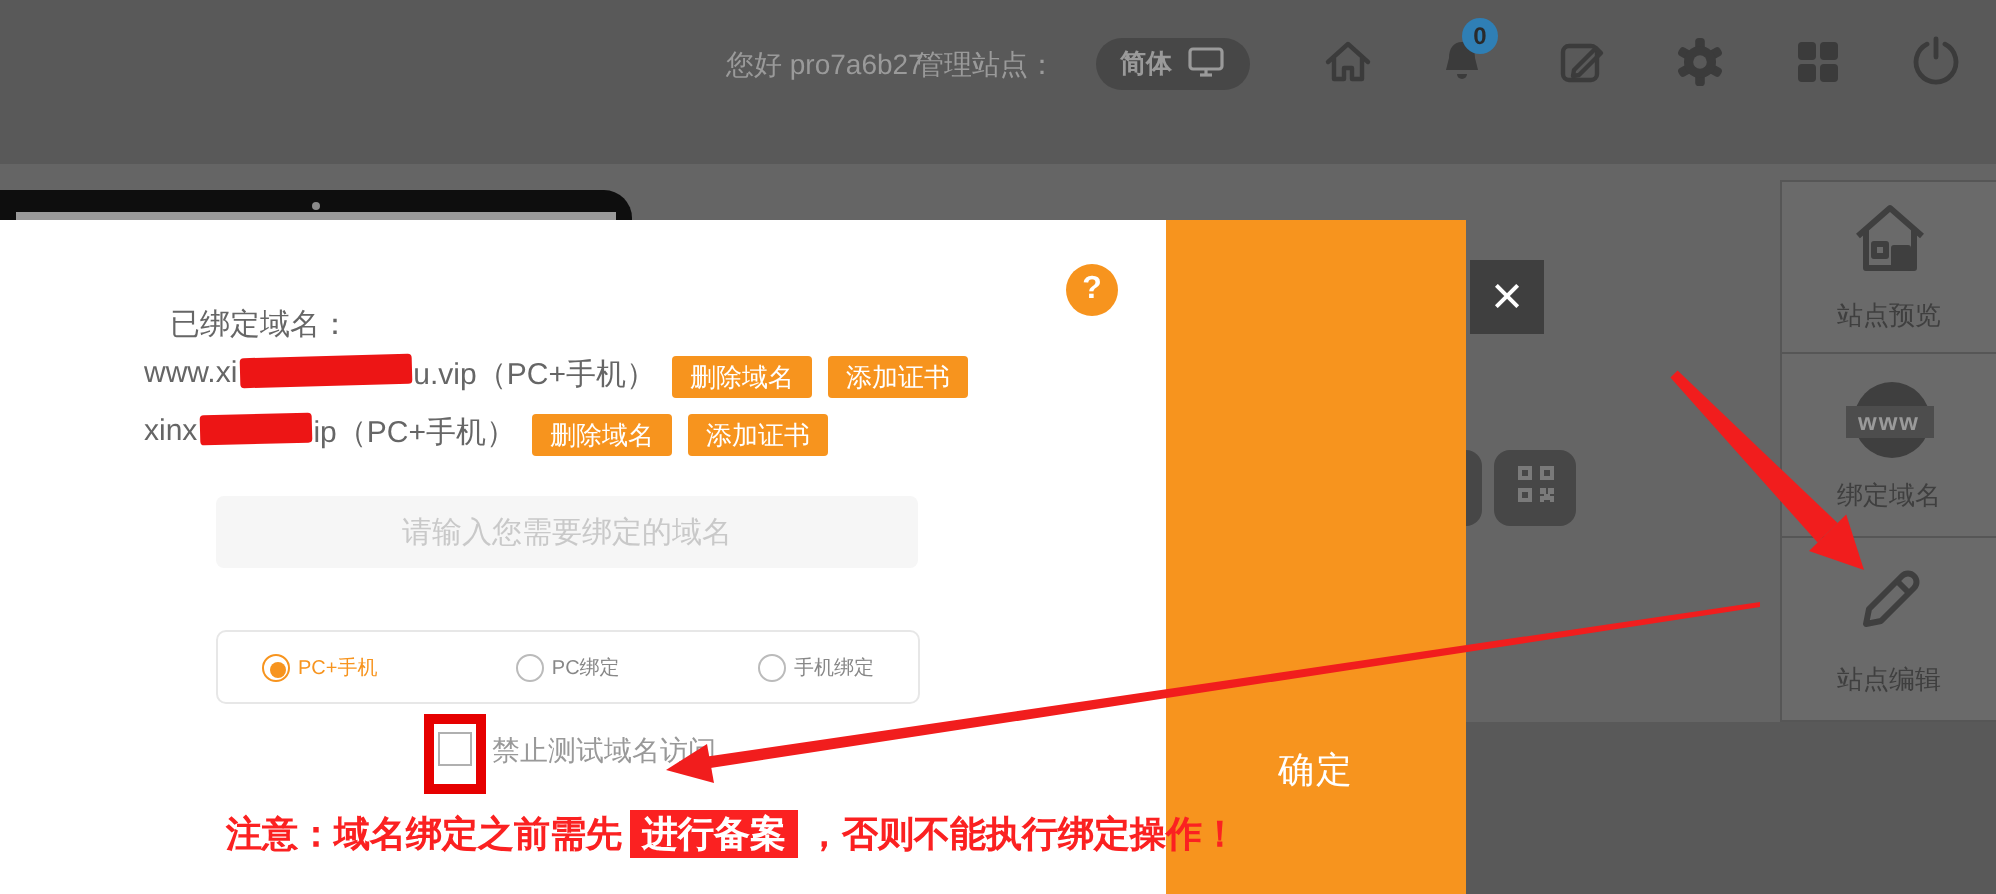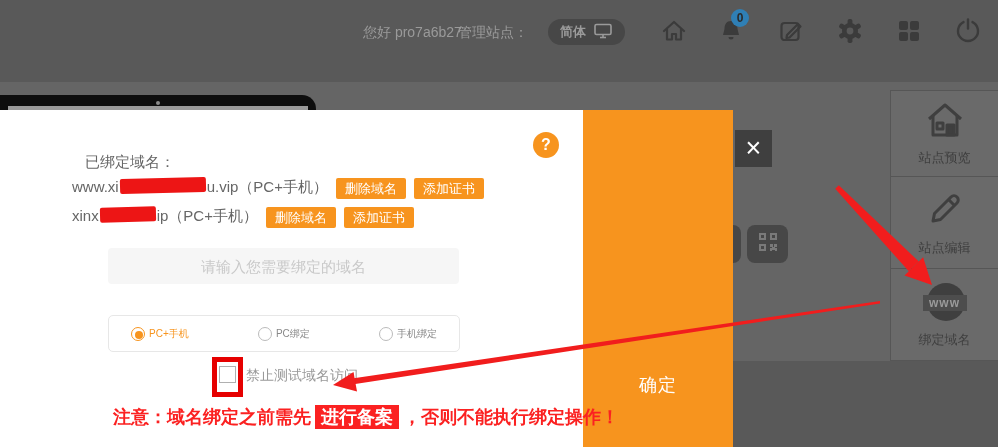--- a/index.html
+++ b/index.html
@@ -188,36 +188,36 @@
           <path d="M4 18 L20 4 L36 18"></path>
               <path d="M8 15 V34 H32 V15"></path>
               <rect x="22" y="24" width="7" height="10" fill="#3f3f3f"></rect>
               <rect x="12" y="22" width="6" height="6"></rect>
             </g>
           </svg>
       </span>
       <span class="sb-label">站点预览</span>
     </div>
     <div class="sb-item" style="height:92px">
+      <span class="globe">
+        <span class="ball"></span>
+        <span class="band">www</span>
+      </span>
+      <span class="sb-label">绑定域名</span>
+    </div>
+    <div class="sb-item" style="height:92px">
       <span>
         <svg width="40" height="40" viewBox="0 0 40 40">
             <g stroke="#3f3f3f" stroke-width="3" fill="none" stroke-linejoin="round">
           <path d="M8 32 L9.5 24.5 L26 8 A4.2 4.2 0 0 1 32 14 L15.5 30.5 Z"></path>
               <line x1="23.5" y1="10.5" x2="29.5" y2="16.5"></line>
             </g>
           </svg>
       </span>
       <span class="sb-label">站点编辑</span>
-    </div>
-    <div class="sb-item" style="height:92px">
-      <span class="globe">
-        <span class="ball"></span>
-        <span class="band">www</span>
-      </span>
-      <span class="sb-label">绑定域名</span>
     </div>
   </div>
 
   <div class="mini-btn mini-hidden"></div>
   <div class="mini-btn mini-qr">
     <span>
       <svg width="20" height="20" viewBox="0 0 20 20">
           <g fill="#7a7a7a">
         <path d="M1 1 h7 v7 h-7 Z M3 3 v3 h3 v-3 Z"></path>
         <path d="M12 1 h7 v7 h-7 Z M14 3 v3 h3 v-3 Z"></path>

